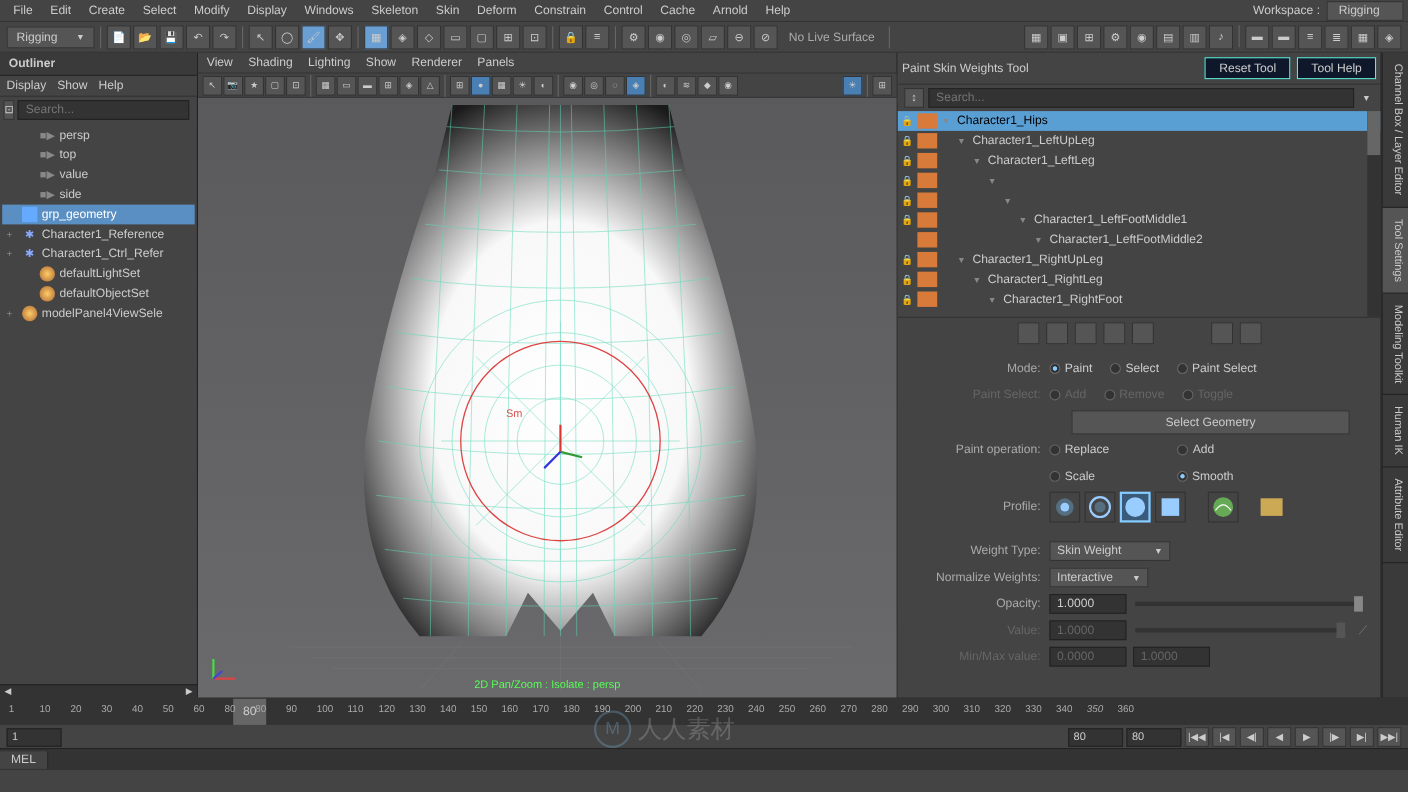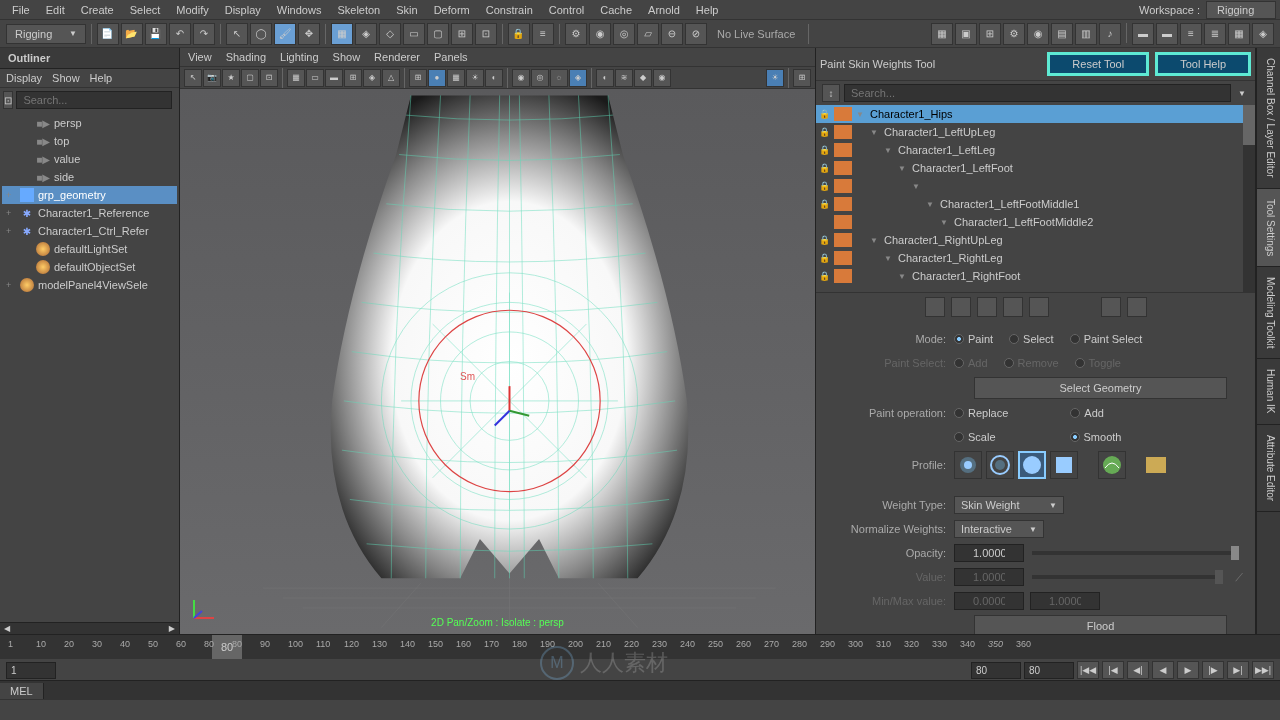--- a/index.html
+++ b/index.html
@@ -51,21 +51,21 @@
 .vtbtn.on { background: #4a7fb4; }
 .viewport { flex: 1; background: linear-gradient(180deg, #5a5a5c 0%, #6a6a6c 100%); position: relative; overflow: hidden; padding-left: 24px; }
 .viewport svg { width: 100%; height: 100%; }
 .vp-label { position: absolute; color: #5f5; font-size: 10px; }
 .vp-axis { position: absolute; bottom: 8px; left: 8px; }
 
 
 .tool-panel { width: 440px; background: #444; display: flex; flex-direction: column; border-right: 1px solid #222; }
 .tool-header { display: flex; align-items: center; padding: 4px; gap: 6px; border-bottom: 1px solid #333; }
 .tool-title { flex: 1; }
-.tool-btn-h { background: #0c4a6e; border: 3px solid #5eead4; padding: 3px 22px; cursor: pointer; }
+.tool-btn-h { background: #0f172a; border: 1px solid #5eead4; padding: 3px 12px; cursor: pointer; }
 .influence-search { padding: 3px 6px; display: flex; align-items: center; gap: 4px; }
 .influence-list { height: 188px; overflow: hidden; position: relative; border-bottom: 1px solid #333; }
 .inf-row { display: flex; align-items: center; height: 18px; font-size: 11px; }
 .inf-row.selected { background: #5a9fd4; color: #000; }
 .inf-lock { width: 18px; display: flex; justify-content: center; font-size: 9px; color: #fa3; }
 .inf-color { width: 18px; height: 14px; background: #d87a3a; margin-right: 4px; }
 .inf-chev { width: 12px; font-size: 8px; color: #888; }
 .inf-name { flex: 1; padding-left: 2px; }
 .inf-scroll { position: absolute; right: 0; top: 0; width: 12px; height: 100%; background: #333; }
 .inf-scroll .thumb { background: #666; width: 100%; height: 40px; }
@@ -80,21 +80,21 @@
 .radio-opt { display: flex; align-items: center; gap: 4px; cursor: pointer; }
 .radio-opt .dot { width: 10px; height: 10px; border-radius: 50%; background: #333; border: 1px solid #666; }
 .radio-opt.sel .dot { background: radial-gradient(circle, #8cf 30%, #333 40%); }
 .radio-opt.dim { color: #666; }
 .wide-btn { flex: 1; background: #555; border: 1px solid #333; padding: 4px; text-align: center; cursor: pointer; margin: 0 20px; }
 .profile-row { display: flex; gap: 4px; align-items: center; }
 .profile-btn { width: 28px; height: 28px; border: 1px solid #333; cursor: pointer; display: flex; align-items: center; justify-content: center; }
 .profile-btn.sel { border: 2px solid #8cf; background: #3a5a7a; }
 .combo-inline { background: #555; border: 1px solid #333; padding: 2px 6px; min-width: 110px; display: flex; align-items: center; }
 .combo-inline::after { content: "▼"; font-size: 8px; margin-left: auto; }
-.num-input { background: #333; border: 1px solid #222; color: #ccc; padding: 2px 18px; width: 70px; font-size: 11px; }
+.num-input { background: #333; border: 1px solid #222; color: #ccc; padding: 2px 6px; width: 70px; font-size: 11px; }
 .num-input.dim { color: #666; }
 .slider { flex: 1; height: 4px; background: #333; margin: 0 8px; position: relative; }
 .slider .handle { position: absolute; width: 8px; height: 14px; background: #888; top: -5px; }
 
 
 .right-tabs { width: 24px; background: #3a3a3a; border-left: 1px solid #222; display: flex; flex-direction: column; }
 .rtab { writing-mode: vertical-rl; padding: 10px 4px; cursor: pointer; font-size: 10px; border-bottom: 1px solid #222; }
 .rtab.active { background: #555; }
 
 
@@ -413,21 +413,20 @@
           <div class="inf-color"></div>
           <div style="width: 28px;"></div>
           <div class="inf-chev">▼</div>
           <div class="inf-name">Character1_LeftLeg</div>
         </div>
         <div class="inf-row">
           <div class="inf-lock">🔒</div>
           <div class="inf-color"></div>
           <div style="width: 42px;"></div>
           <div class="inf-chev">▼</div>
-          <div class="inf-name">Character1_LeftFoot</div>
         </div>
         <div class="inf-row">
           <div class="inf-lock">🔒</div>
           <div class="inf-color"></div>
           <div style="width: 56px;"></div>
           <div class="inf-chev">▼</div>
         </div>
         <div class="inf-row">
           <div class="inf-lock">🔒</div>
           <div class="inf-color"></div>
@@ -601,24 +600,20 @@
         <input class="num-input dim" disabled="" value="1.0000" style="">
         <div class="slider">
             <div class="handle" style="right:0;background:#555"></div>
           </div>
         <span style="color:#777;padding:0 4px">⟋</span>
       </div>
       <div class="setting-row">
         <div class="setting-label dim">Min/Max value:</div>
         <input class="num-input dim" disabled="" value="0.0000" style="">
         <input class="num-input dim" disabled="" style="margin-left: 6px;" value="1.0000">
-      </div>
-      <div class="setting-row">
-        <div class="setting-label"></div>
-        <div class="wide-btn">Flood</div>
       </div>
 
     </div>
   </div>
 
   <div class="right-tabs">
     <div class="rtab">Channel Box / Layer Editor</div>
     <div class="rtab active">Tool Settings</div>
     <div class="rtab">Modeling Toolkit</div>
     <div class="rtab">Human IK</div>

